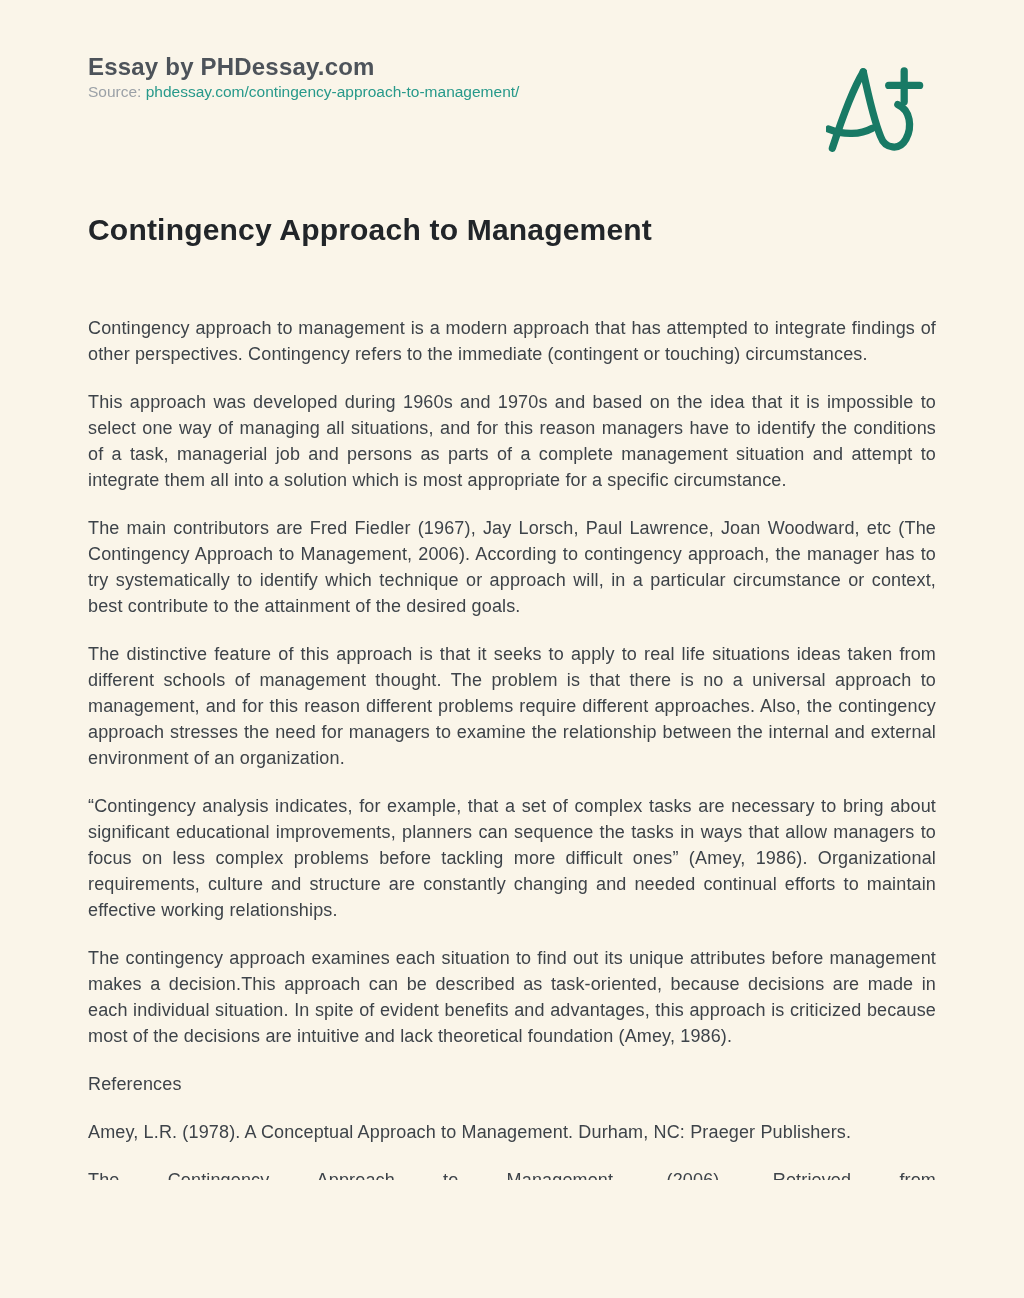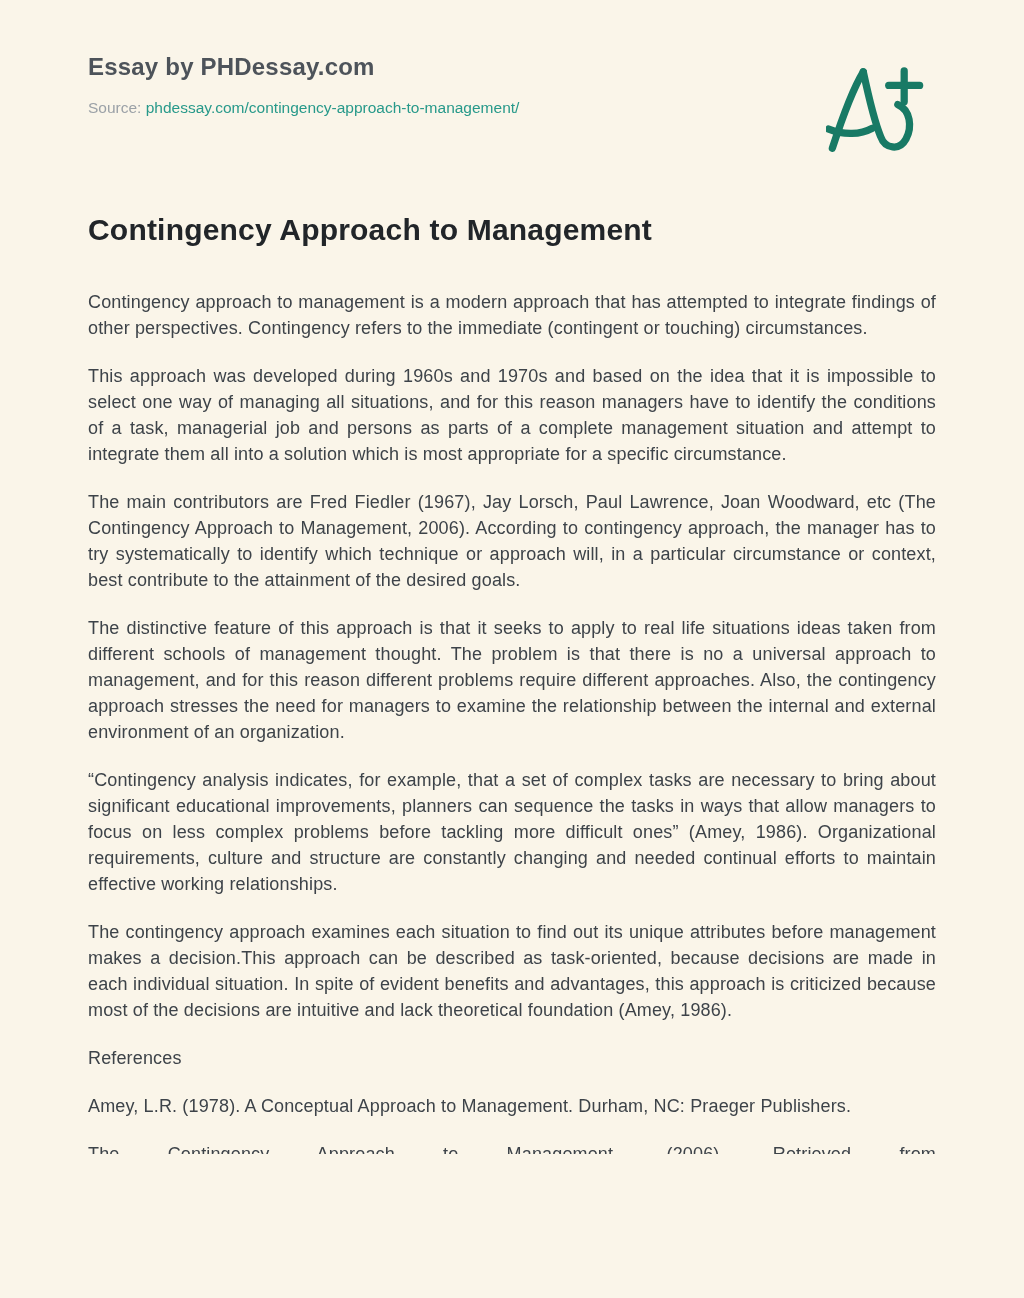--- a/index.html
+++ b/index.html
@@ -22,21 +22,20 @@
     align-items: flex-start;
   }
   .header-title {
     font-size: 24px;
     line-height: 30px;
     font-weight: 700;
     color: #4d535a;
     letter-spacing: 0.2px;
   }
   .source-line {
-    margin-top: 16px;
     font-size: 15.5px;
     line-height: 20px;
     color: #9ba1a7;
   }
   .source-link {
     color: #27998a;
     text-decoration: none;
     cursor: pointer;
   }
   .logo {
@@ -45,21 +44,21 @@
   }
   .article-title {
     margin-top: 51px;
     font-size: 30px;
     line-height: 38px;
     font-weight: 700;
     color: #212529;
     letter-spacing: 0.2px;
   }
   .article-body {
-    margin-top: 40px;
+    margin-top: 66px;
   }
   .article-body p, .ref-line, .ref-heading {
     font-size: 18px;
     line-height: 26px;
     color: #3d4349;
     letter-spacing: 0.15px;
     text-align: justify;
     margin: 0 0 22px 0;
   }
   .ref-heading {

